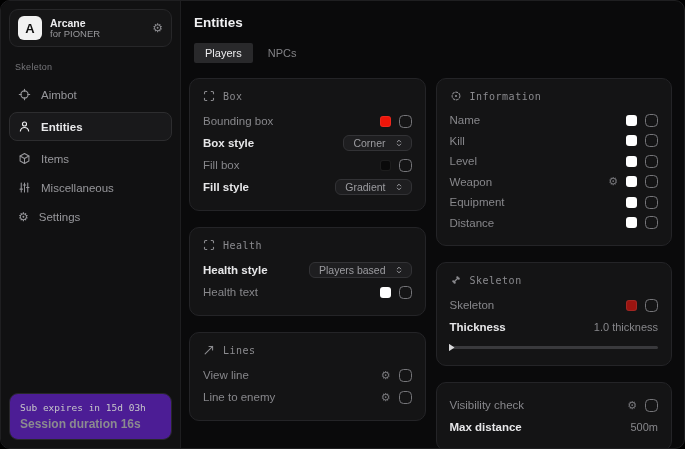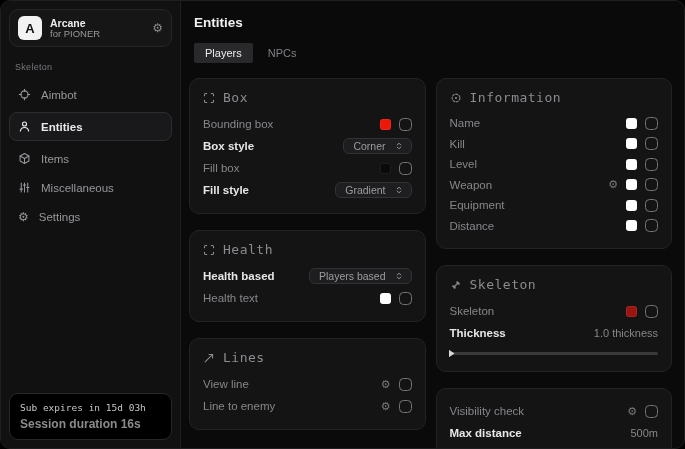--- a/index.html
+++ b/index.html
@@ -35,42 +35,42 @@
     cursor:pointer;
   }
   .nav-item.active {
     background:#19191b; border-color:#2d2d2f; color:#e9e9eb; font-weight:bold;
     margin:3px 0;
   }
   .ic { width:13px; height:13px; flex:none; }
   .ic-glyph { font-size:12px; line-height:1; flex:none; }
   .footer-card {
     position:absolute; left:8px; right:8px; bottom:8px;
-    border:1px solid #28282a; border-radius:9px; padding:8px 10px; background:#000000;
+    border:1px solid #28282a; border-radius:9px; padding:8px 10px; background:#4c1d95;
   }
   .footer-line1 { font-family:"DejaVu Sans Mono", monospace; font-size:9.5px; color:#c7c7ca; }
   .footer-line2 { font-size:12px; font-weight:bold; color:#8b8b8f; margin-top:4px; }
   
   .main { flex:1; padding:14px 12px 0 8px; overflow:hidden; }
   .page-title { font-size:13.5px; font-weight:bold; color:#f1f1f3; margin-left:5px; }
   .tabs { display:flex; align-items:center; gap:4px; margin:13px 0 15px 5px; }
   .tab { font-size:11px; color:#818185; padding:4px 11px; border-radius:2px; cursor:pointer; }
   .tab.active { background:#29292b; color:#ededef; }
   .columns { display:flex; gap:10px; }
   .col { display:flex; flex-direction:column; gap:16px; width:238px; }
   .card {
     background:#141415; border:1px solid #242427; border-radius:10px;
     padding:11px 13px 12px 13px;
   }
   .card-head {
     display:flex; align-items:center; gap:8px; color:#8b8b8f; margin-bottom:8px;
   }
   .card-head .ic { width:12px; height:12px; }
   .card-title {
-    font-family:"DejaVu Sans Mono", monospace; font-size:13px; letter-spacing:.5px;
+    font-family:"DejaVu Sans Mono", monospace; font-size:10px; letter-spacing:.5px;
   }
   .row { display:flex; align-items:center; justify-content:space-between; height:22px; }
   .row.compact { height:20.5px; }
   .lbl { font-size:11.5px; color:#87878b; }
   .lbl.bright { color:#e7e7e9; font-weight:bold; }
   .controls { display:flex; align-items:center; gap:8px; }
   .row-gear { color:#77777b; font-size:11px; cursor:pointer; }
   .swatch { width:11px; height:11px; border-radius:3px; cursor:pointer; border:1px solid rgba(255,255,255,0.08); }
   .checkbox {
     width:13px; height:13px; border:1.5px solid #757579; border-radius:4.5px;
@@ -202,21 +202,21 @@
         </div>
 
         <div class="card">
           <div class="card-head">
             <svg class="ic" viewBox="0 0 16 16" fill="none" stroke="currentColor" stroke-width="1.5" stroke-linecap="round">
               <path d="M2 5V3.5A1.5 1.5 0 0 1 3.5 2H5M11 2h1.5A1.5 1.5 0 0 1 14 3.5V5M14 11v1.5a1.5 1.5 0 0 1-1.5 1.5H11M5 14H3.5A1.5 1.5 0 0 1 2 12.5V11"></path>
             </svg>
             <span class="card-title">Health</span>
           </div>
           <div class="row">
-            <span class="lbl bright">Health based</span>
+            <span class="lbl bright">Health style</span>
             <button class="select">
               <span>Players based</span>
               <svg class="ic" viewBox="0 0 16 16" fill="none" stroke="currentColor" stroke-width="1.6" stroke-linecap="round" stroke-linejoin="round">
                 <path d="M5.2 6.3L8 3.5l2.8 2.8M5.2 9.7L8 12.5l2.8-2.8"></path>
               </svg>
             </button>
           </div>
           <div class="row">
             <span class="lbl">Health text</span>
             <span class="controls">

